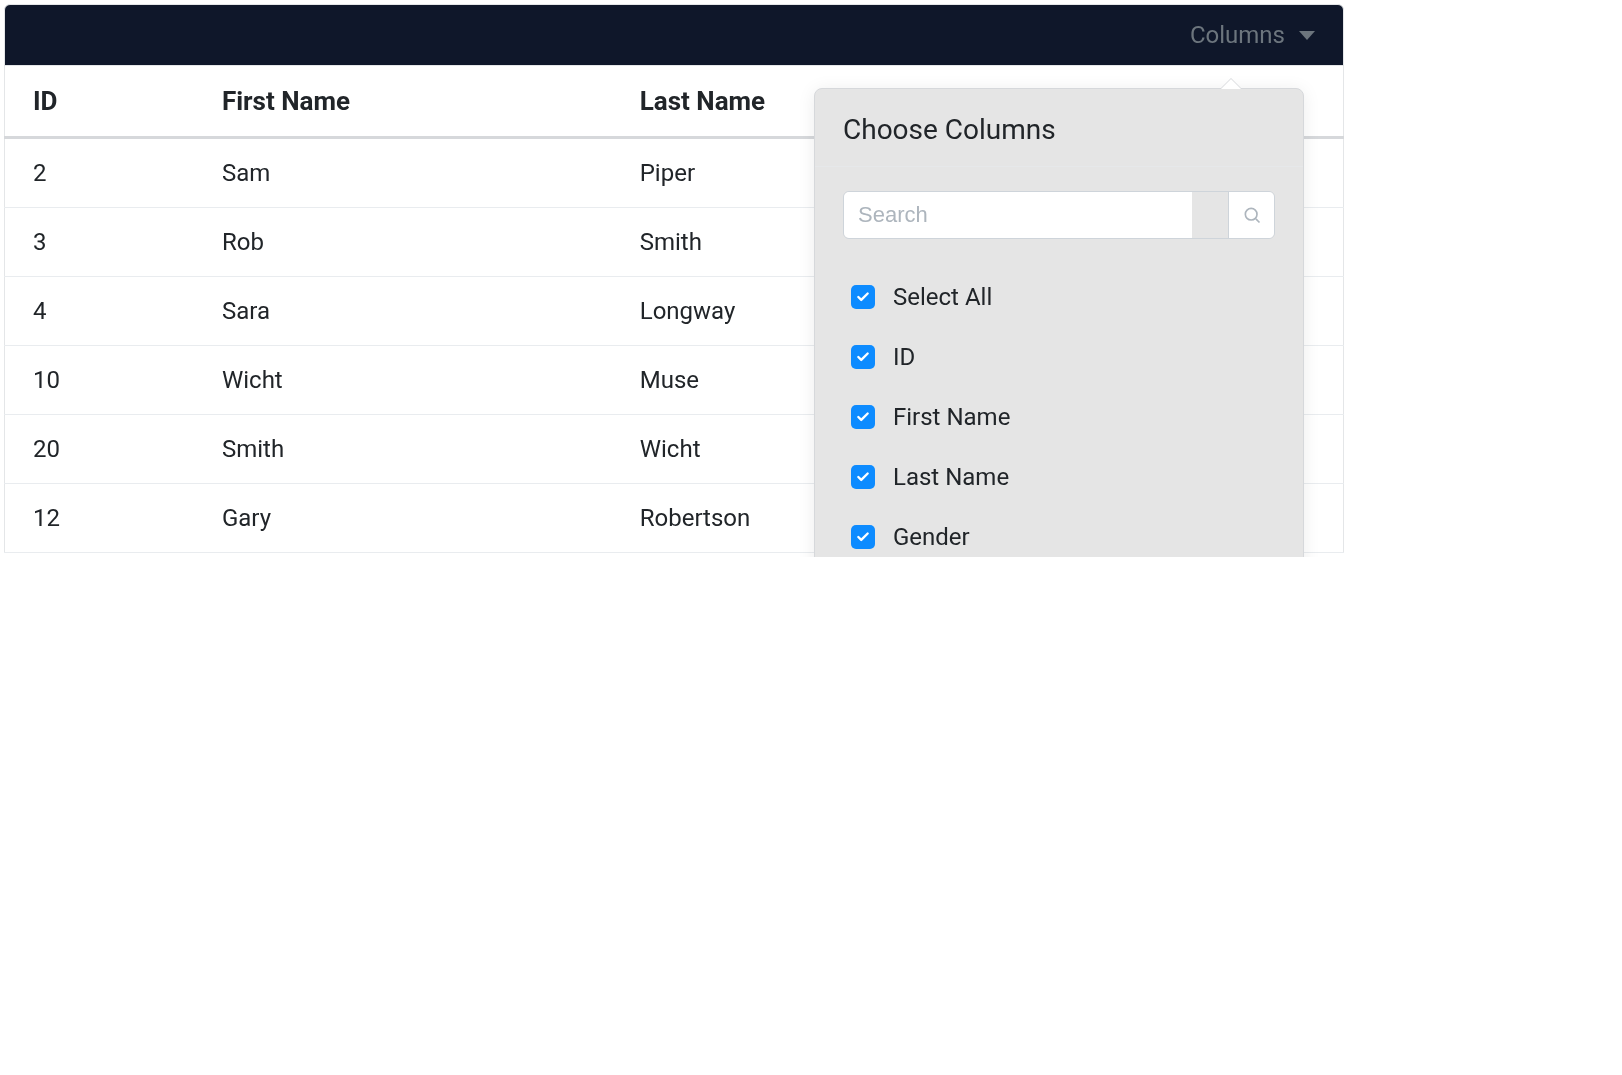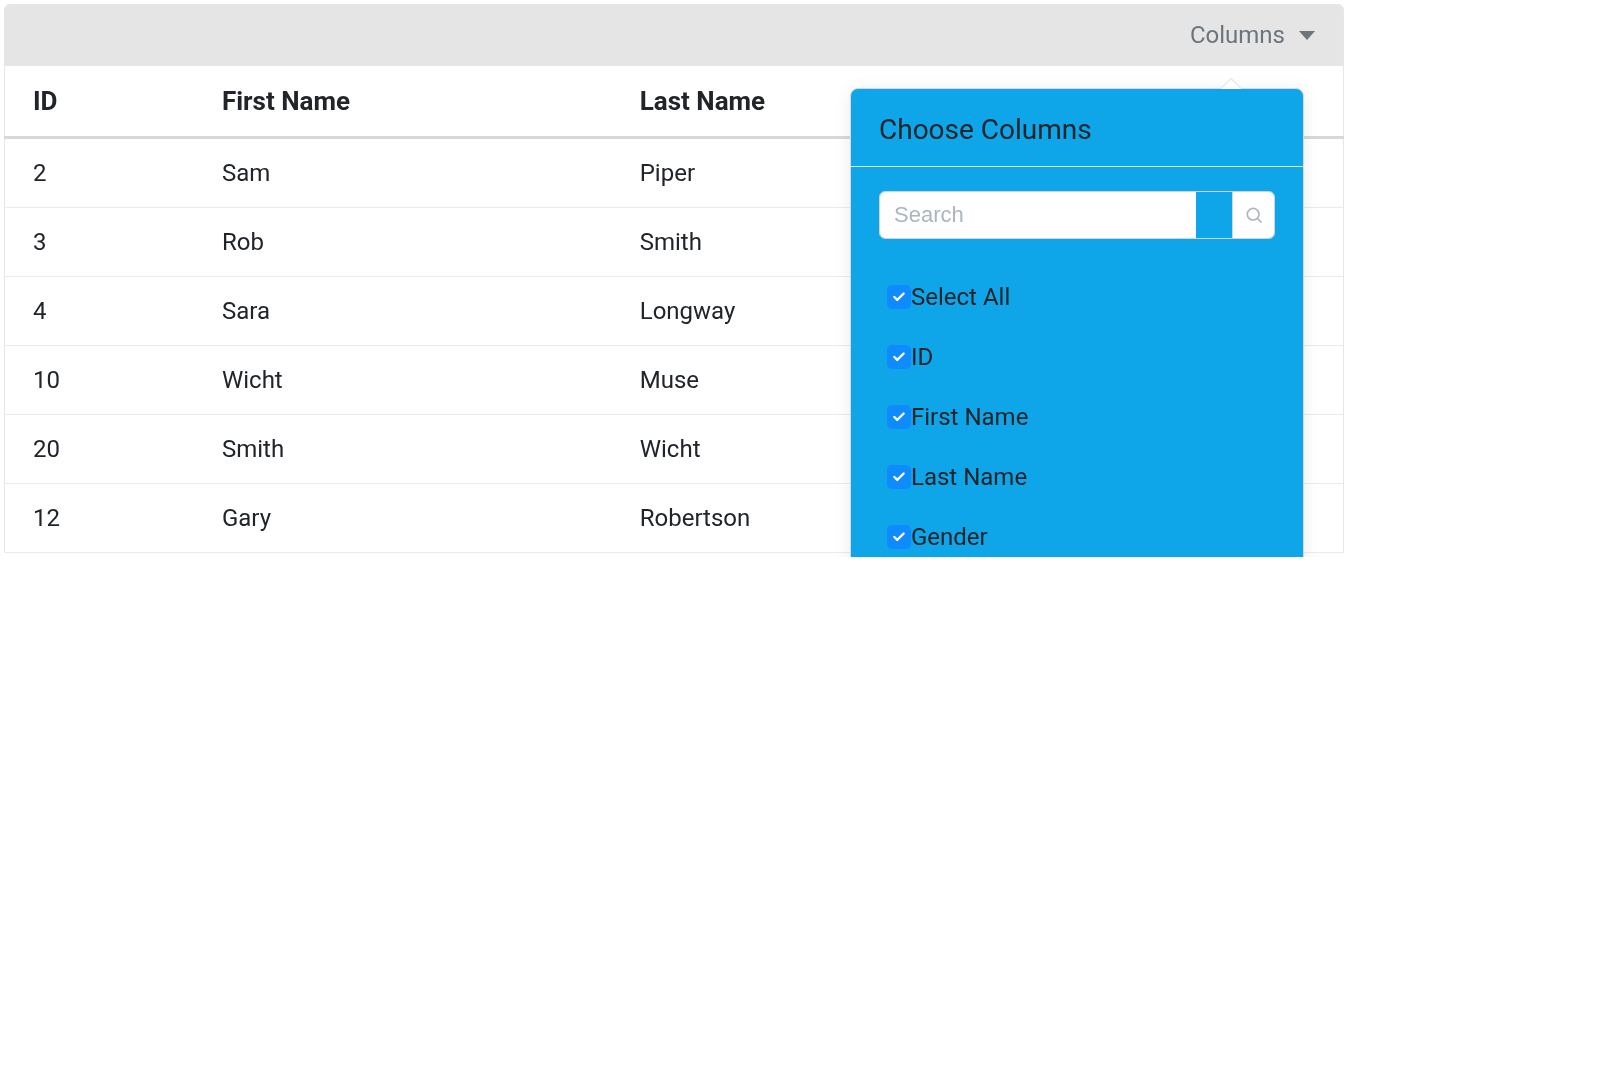--- a/index.html
+++ b/index.html
@@ -8,21 +8,21 @@
     background: #fff;
     color: #212529;
     font-size: 22px;
   }
   .container {
     width: 1340px;
     margin: 4px;
     position: relative;
   }
   .toolbar {
-    background: #e5e5e5;
+    background: #0f172a;
     border: 1px solid #dee2e6;
     border-radius: 6px 6px 0 0;
     display: flex;
     justify-content: flex-end;
     align-items: center;
     padding: 16px 28px;
   }
   .columns-toggle {
     display: inline-flex;
     align-items: center;
@@ -59,22 +59,22 @@
     color: #212529;
   }
   table, .toolbar { border: 1px solid #e4e6e8; }
   table { border-top: none; border-radius: 0 0 6px 6px; }
 
   
   .popover {
     position: absolute;
     top: 84px;
     right: 40px;
-    width: 454px;
-    background: #0ea5e9;
+    width: 490px;
+    background: #e5e5e5;
     border: 1px solid #d6d8db;
     border-radius: 8px;
     box-shadow: 0 2px 18px rgba(0,0,0,0.08);
     z-index: 10;
   }
   .popover .caret-up {
     position: absolute;
     top: -10px;
     right: 62px;
     width: 0; height: 0;
@@ -125,20 +125,21 @@
     padding: 20px 8px 24px 28px;
   }
   .pop-list {
     height: 380px;
     overflow-y: scroll;
     padding-right: 16px;
   }
   .opt {
     display: flex;
     align-items: center;
+    gap: 18px;
     padding: 16px 8px;
     font-size: 24px;
     cursor: pointer;
   }
   .chk {
     width: 24px; height: 24px;
     border-radius: 5px;
     background: #0d8bff;
     display: inline-flex;
     align-items: center;

